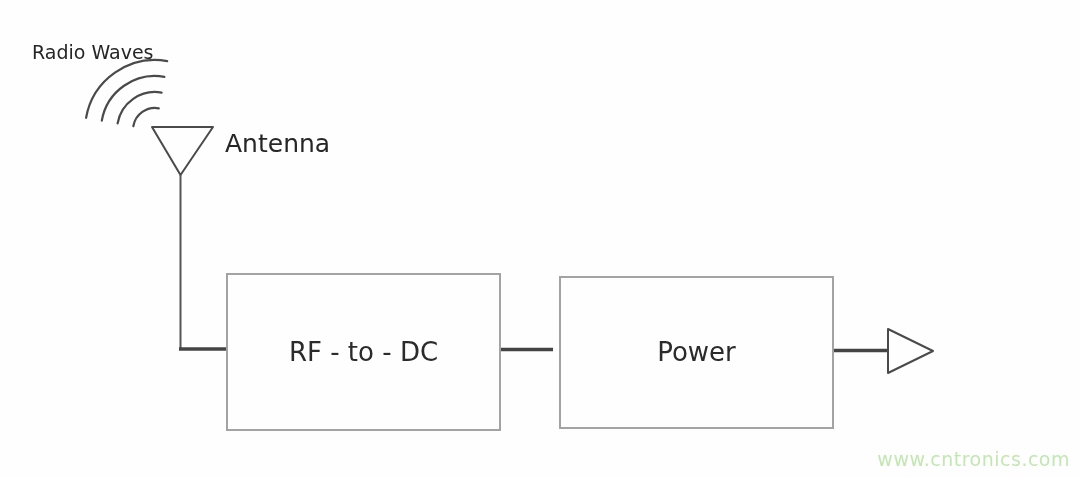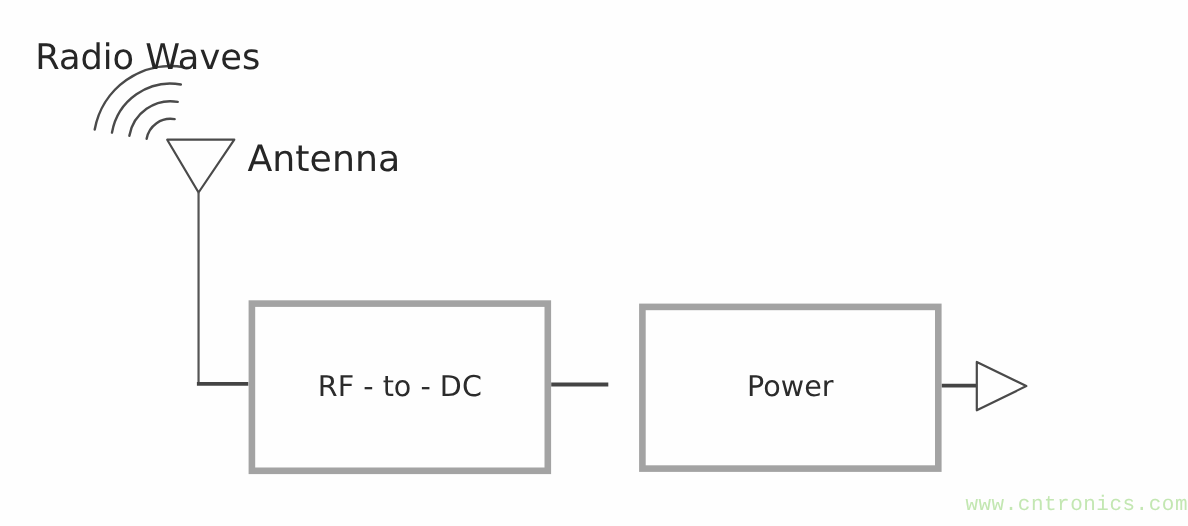--- a/index.html
+++ b/index.html
@@ -24,72 +24,71 @@
     height: 478px;
   }
   .label {
     position: absolute;
     white-space: nowrap;
     color: #262626;
   }
   .radio-waves-label {
     left: 32px;
     top: 38px;
-    font-size: 32px;
+    font-size: 19px;
     line-height: 28px;
   }
   .antenna-label {
     left: 225px;
     top: 130px;
-    font-size: 33px;
+    font-size: 25px;
     line-height: 28px;
   }
   .block {
     position: absolute;
     box-sizing: border-box;
-    border: 6px solid #a3a3a3;
+    border: 2px solid #a3a3a3;
     background: #fefefe;
     display: flex;
     flex-direction: column;
     align-items: center;
     justify-content: center;
     text-align: center;
     font-size: 26px;
     line-height: 35px;
     color: #2b2b2b;
   }
   .block-rf {
     left: 226px;
     top: 273px;
     width: 275px;
     height: 158px;
   }
   .block-power {
-    left: 581px;
+    left: 559px;
     top: 276px;
     width: 275px;
     height: 153px;
   }
   .output-label {
     left: 944px;
     top: 317px;
     width: 108px;
     text-align: center;
     font-size: 26px;
     line-height: 34px;
   }
   .watermark {
     position: absolute;
-    right: 0;
+    right: 10px;
     top: 448px;
     font-size: 19px;
     line-height: 22px;
     color: #c3e7b2;
     letter-spacing: 0.5px;
-    font-family: Liberation Mono, monospace;
   }
 </style>
 </head>
 <body>
 
 <div class="canvas">
 
   <svg class="diagram-svg" viewBox="0 0 1080 478">
 
     <g fill="none" stroke="#4a4a4a" stroke-width="2.2" stroke-linecap="round">

